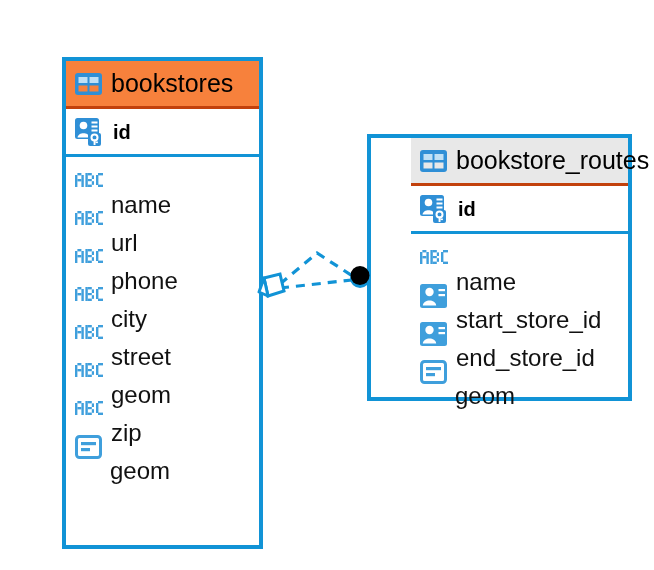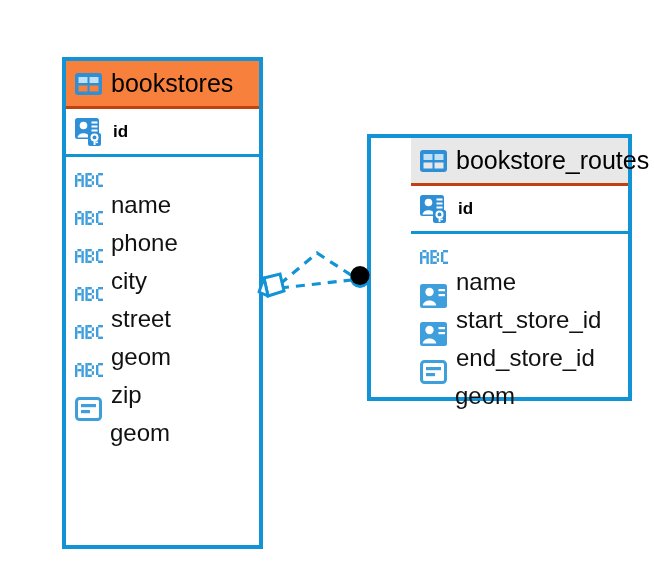--- a/index.html
+++ b/index.html
@@ -42,21 +42,21 @@
 
   .pk-row{
     display:flex;align-items:center;
     gap:8px;
     height:48px;
     padding:0 9px;
     box-sizing:border-box;
     border-bottom:3px solid #1193d6;
     background:#ffffff;
   }
-  .pk-label{ font-size:17px;font-weight:bold;color:#000;line-height:1; }
+  .pk-label{ font-size:20px;font-weight:bold;color:#000;line-height:1; }
 
   .field-list{ padding:5px 0 0 0; }
   .field-row{
     display:flex;align-items:center;
     gap:8px;
     height:38px;
     padding:0 9px;
     box-sizing:border-box;
   }
   .field-label{ font-size:24px;color:#111;line-height:1;white-space:nowrap;margin-top:48px; }
@@ -145,20 +145,40 @@
             <rect x="16.8" y="8.2" width="2.2" height="3.6"></rect>
               <rect x="12.8" y="11.6" width="4" height="2.4"></rect>
             <rect x="23" y="0" width="5" height="2.4"></rect>
               <rect x="21" y="2" width="2.4" height="10"></rect>
             <rect x="23" y="11.6" width="5" height="2.4"></rect>
           </g>
         </svg>
         <span class="field-label">name</span>
       </div>
 
+      <div class="field-row">
+        <svg class="icon icon-abc" viewBox="0 0 28 16">
+          <g fill="#3f9fdc">
+            <rect x="0" y="2" width="2.4" height="12"></rect>
+              <rect x="2.4" y="0" width="4" height="2.4"></rect>
+            <rect x="6.4" y="2" width="2.4" height="12"></rect>
+              <rect x="2.4" y="6" width="4" height="2.4"></rect>
+            <rect x="10.4" y="0" width="2.4" height="14"></rect>
+              <rect x="12.8" y="0" width="4" height="2.4"></rect>
+            <rect x="16.8" y="2.4" width="2.2" height="3.6"></rect>
+              <rect x="12.8" y="6" width="4" height="2.2"></rect>
+            <rect x="16.8" y="8.2" width="2.2" height="3.6"></rect>
+              <rect x="12.8" y="11.6" width="4" height="2.4"></rect>
+            <rect x="23" y="0" width="5" height="2.4"></rect>
+              <rect x="21" y="2" width="2.4" height="10"></rect>
+            <rect x="23" y="11.6" width="5" height="2.4"></rect>
+          </g>
+        </svg>
+        <span class="field-label">url</span>
+      </div>
 
       <div class="field-row">
         <svg class="icon icon-abc" viewBox="0 0 28 16">
           <g fill="#3f9fdc">
             <rect x="0" y="2" width="2.4" height="12"></rect>
               <rect x="2.4" y="0" width="4" height="2.4"></rect>
             <rect x="6.4" y="2" width="2.4" height="12"></rect>
               <rect x="2.4" y="6" width="4" height="2.4"></rect>
             <rect x="10.4" y="0" width="2.4" height="14"></rect>
               <rect x="12.8" y="0" width="4" height="2.4"></rect>

